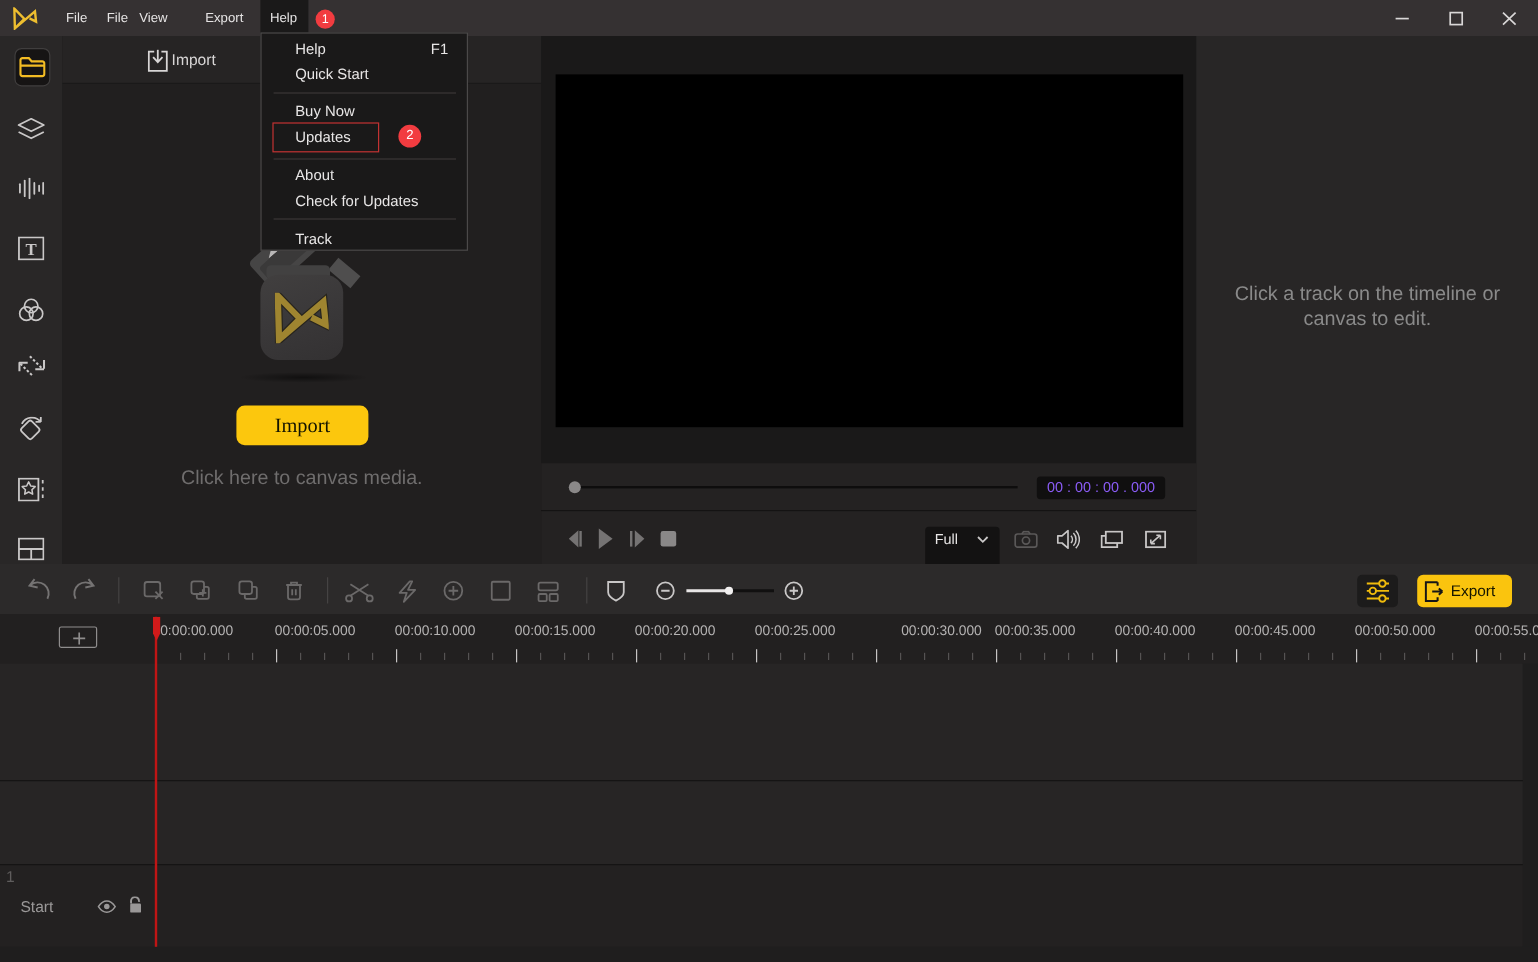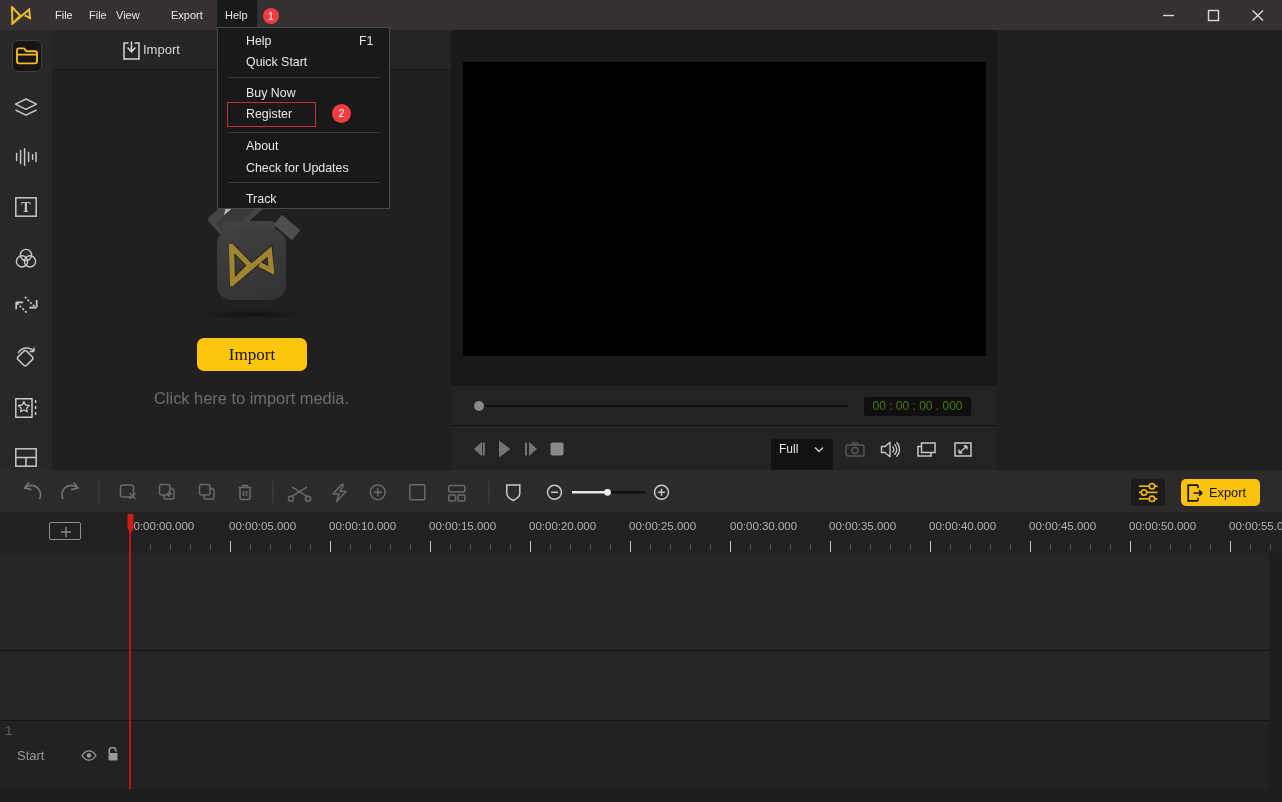--- a/index.html
+++ b/index.html
@@ -20,21 +20,21 @@
   
   #mediapanel { left:52px; top:30px; width:399px; height:441px; background:#211f1f; }
   #mediaheader { position:absolute; left:0; top:0; width:399px; height:40px;
     background:#262424; border-bottom:1px solid #1a1919; }
   
   #preview { left:451px; top:30px; width:546px; height:440px; background:#1a1919; }
   #canvas { position:absolute; left:12px; top:32px; width:523px; height:294px; background:#000; }
   #sliderrow { position:absolute; left:0; top:356px; width:546px; height:39px; background:#242222; }
   #btnrow { position:absolute; left:0; top:396px; width:546px; height:44px; background:#242222; }
   #timebox { position:absolute; left:413px; top:11px; width:107px; height:19px; background:#100f0f;
-    border-radius:3px; color:#4d7c0f; font-size:12px; text-align:center; line-height:19px; }
+    border-radius:3px; color:#8b5cf6; font-size:12px; text-align:center; line-height:19px; }
   
   #rightpanel { left:997px; top:30px; width:285px; height:440px; background:#282626;
     color:#8a8a8a; font-size:16.5px; text-align:center; }
   
   #toolbar { left:0; top:470px; width:1282px; height:42px; background:#2c2a2a; }
   
   #ruler { left:0; top:512px; width:1282px; height:43px; background:#222020; }
   #addtrack { position:absolute; left:49px; top:10px; width:32px; height:18px;
     border:1px solid #8f8d8d; border-radius:2px; }
   .rlabel { position:absolute; top:7.5px; font-size:11.5px; color:#b5b3b3; white-space:nowrap; }
@@ -150,21 +150,21 @@
     <div class="abs" style="left:168px;top:175px;width:11px;height:8px;background:#b9b7b7;clip-path:polygon(0 100%,100% 0,100% 100%);transform:rotate(-40deg)"></div>
     <div class="abs" style="left:223px;top:191px;width:24px;height:13px;background:#4f4e4e;transform:rotate(40deg)"></div>
     <div class="abs" style="left:170px;top:191px;width:53px;height:12px;background:#424141;border-radius:4px"></div>
     <div class="abs" style="left:165px;top:199px;width:69px;height:71px;border-radius:15px;background:linear-gradient(160deg,#413f3f 0%,#3a3839 50%,#333132 100%)"></div>
     <svg class="abs" style="left:177px;top:214px" width="45" height="42" viewBox="0 0 45 42">
       <path d="M2.5 2.5 L3.5 39 L21 21.5 Z M3.5 39 L40.5 7.5 L42.5 26.5 L30.5 20.5" fill="none" stroke="#27241d" stroke-width="7.2" stroke-linejoin="miter"></path>
       <path d="M2.5 2.5 L3.5 39 L21 21.5 Z M3.5 39 L40.5 7.5 L42.5 26.5 L30.5 20.5" fill="none" stroke="#9f8530" stroke-width="5.2" stroke-linejoin="miter"></path>
     </svg>
 
     <div class="abs" style="left:145px;top:308px;width:110px;height:33px;background:#fcc70d;border-radius:7px;text-align:center;line-height:33px;color:#141400;font-size:17px;font-family:'Liberation Serif',serif">Import</div>
-    <div class="abs" style="left:0;top:359px;width:399px;text-align:center;color:#6f6d6d;font-size:16.4px">Click here to import media.</div>
+    <div class="abs" style="left:0;top:359px;width:399px;text-align:center;color:#6f6d6d;font-size:16.4px">Click here to canvas media.</div>
   </div>
 
   <div class="abs" id="preview">
     <div id="canvas"></div>
     <div id="sliderrow">
       <div class="abs" style="left:33px;top:19px;width:364px;height:2px;background:#0e0d0d"></div>
       <div class="abs" style="left:23px;top:15px;width:10px;height:10px;border-radius:50%;background:#8a8888"></div>
       <div id="timebox">00 : 00 : 00 . 000</div>
     </div>
     <div class="abs" style="left:0;top:395px;width:546px;height:1px;background:#141313"></div>
@@ -196,20 +196,23 @@
         <rect x="4.5" y="1" width="13.5" height="9.5" fill="none" stroke="#c9c7c7" stroke-width="1.5"></rect>
         <path d="M4.5 4.5 H1 V14 H14 V10.5" fill="none" stroke="#c9c7c7" stroke-width="1.5"></path>
       </svg>
       <svg class="abs" style="left:503px;top:15.5px" width="18" height="15" viewBox="0 0 18 15">
         <rect x="1" y="1" width="16" height="13" fill="none" stroke="#c9c7c7" stroke-width="1.5"></rect>
         <path d="M5 11 L13 4 M13 4 h-3.4 M13 4 v3.4 M5 11 h3.4 M5 11 v-3.4" fill="none" stroke="#c9c7c7" stroke-width="1.3"></path>
       </svg>
     </div>
   </div>
 
+  <div class="abs" id="rightpanel">
+    <div style="margin-top:205px;line-height:21px">Click a track on the timeline or<br>canvas to edit.</div>
+  </div>
 
   <div class="abs" id="toolbar">
     <svg class="abs" style="left:0;top:0" width="700" height="42" viewBox="0 0 700 42">
       <g fill="none" stroke="#757373" stroke-width="1.6">
         <path d="M39.5 29 A 9.3 9.3 0 0 0 25.2 17.6 M28.8 12.6 L24.6 18.1 L31.4 19.6"></path>
         <path d="M63 29 A 9.3 9.3 0 0 1 77.3 17.6 M73.7 12.6 L77.9 18.1 L71.1 19.6"></path>
       </g>
       <g fill="none" stroke="#6b6969" stroke-width="1.5">
         <rect x="120.5" y="15" width="13" height="12" rx="2"></rect>
         <path d="M129.5 23 l6 6 M135.5 23 l-6 6"></path>
@@ -272,21 +275,21 @@
       <svg class="abs" style="left:10px;top:3px" width="12" height="12" viewBox="0 0 12 12">
           <path d="M6 1 V11 M1 6 H11" stroke="#8f8d8d" stroke-width="1.4"></path>
         </svg>
     </div>
       <div class="rlabel" style="left:133.5px">0:00:00.000</div>
       <div class="rlabel" style="left:229px">00:00:05.000</div>
       <div class="rlabel" style="left:329px">00:00:10.000</div>
       <div class="rlabel" style="left:429px">00:00:15.000</div>
       <div class="rlabel" style="left:529px">00:00:20.000</div>
       <div class="rlabel" style="left:629px">00:00:25.000</div>
-      <div class="rlabel" style="left:730px">00:00:30.000</div>
+      <div class="rlabel" style="left:751px">00:00:30.000</div>
       <div class="rlabel" style="left:829px">00:00:35.000</div>
       <div class="rlabel" style="left:929px">00:00:40.000</div>
       <div class="rlabel" style="left:1029px">00:00:45.000</div>
       <div class="rlabel" style="left:1129px">00:00:50.000</div>
       <div class="rlabel" style="left:1229px">00:00:55.000</div>
       <i class="tick tb" style="left:230px"></i>
       <i class="tick tb" style="left:330px"></i>
       <i class="tick tb" style="left:430px"></i>
       <i class="tick tb" style="left:530px"></i>
       <i class="tick tb" style="left:630px"></i>
@@ -367,21 +370,21 @@
   <svg class="abs" id="phflag" width="8" height="21" viewBox="0 0 8 21">
     <path d="M0.5 0 H6.5 V14 L3.5 20 L0.5 14 Z" fill="#d01a1a"></path>
   </svg>
 
   <div class="abs" id="dropdown">
     <div class="dditem" style="top:5.5px">Help</div>
     <div class="dditem" style="left:141px;top:5.5px">F1</div>
     <div class="dditem" style="top:27px">Quick Start</div>
     <div class="ddsep" style="top:48.5px"></div>
     <div class="dditem" style="top:58px">Buy Now</div>
-    <div class="dditem" style="top:79px">Register</div>
+    <div class="dditem" style="top:79px">Updates</div>
     <div class="ddsep" style="top:104px"></div>
     <div class="dditem" style="top:111px">About</div>
     <div class="dditem" style="top:132.5px">Check for Updates</div>
     <div class="ddsep" style="top:154px"></div>
     <div class="dditem" style="top:163.5px">Track</div>
     <div class="abs" style="left:9px;top:73.5px;width:89px;height:25px;border:1px solid #c33232"></div>
   </div>
   <div class="badge" style="left:332px;top:104px;width:19px;height:19px;line-height:19px">2</div>
 
 </div>

